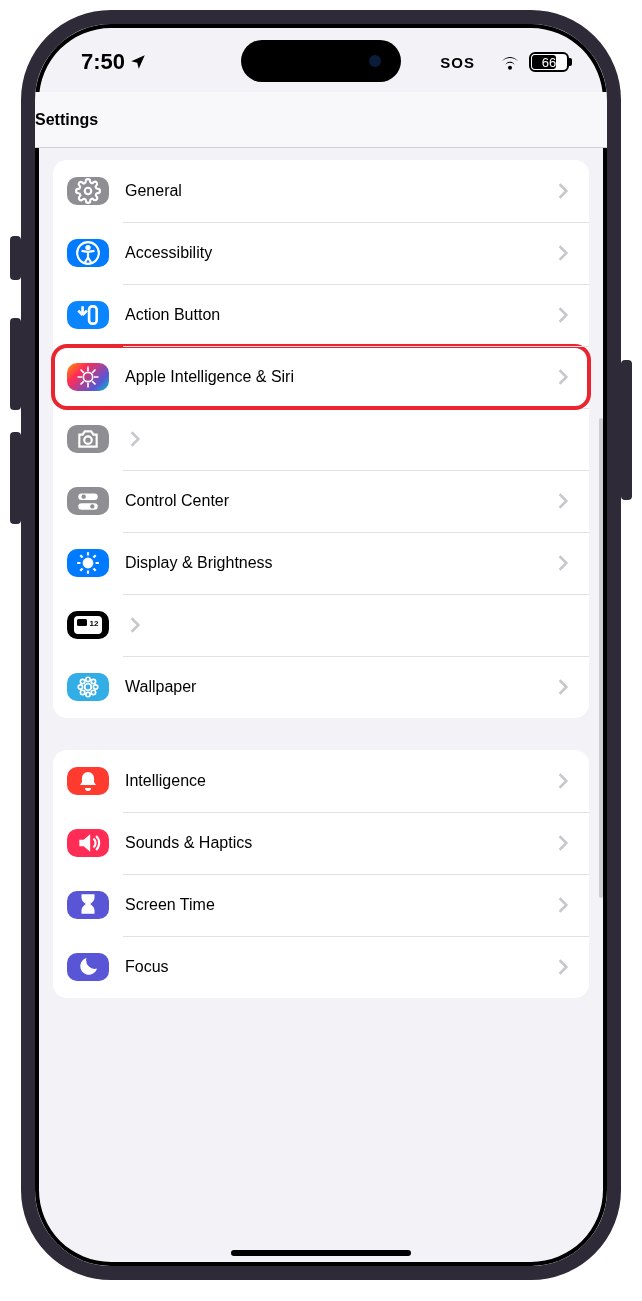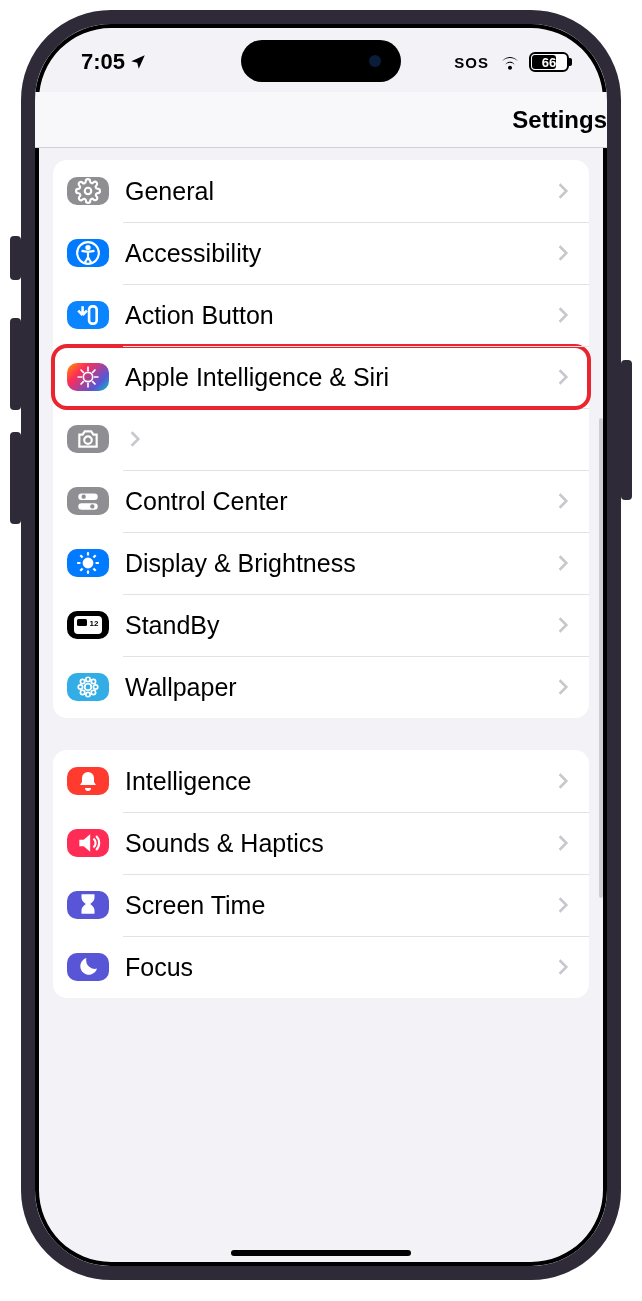--- a/index.html
+++ b/index.html
@@ -48,21 +48,21 @@
       display:flex;
       align-items:center;
       justify-content:space-between;
       padding:8px 38px 0 46px;
       font-weight:600;
       font-size:22px;
       z-index:15;
     }
     .status-left { display:flex; align-items:center; gap:4px; }
     .status-right { display:flex; align-items:center; gap:8px; }
-    .sustxt{font-size:15px;font-weight:700;letter-spacing:1px;margin-right:2px;}
+    .sustxt{font-size:15px;font-weight:700;letter-spacing:1px;margin-right:16px;}
     .battery {
       position:relative;
       width:40px; height:20px;
       border:2px solid #000; border-radius:6px;
       display:flex; align-items:center;
       background:#fff;
     }
     .battery::after{
       content:"";
       position:absolute; right:-5px; top:50%; transform:translateY(-50%);
@@ -70,33 +70,33 @@
     }
     .battery-fill{
       position:absolute; left:1px; top:1px; bottom:1px;
       width:66%;
       background:#000; border-radius:3px;
     }
     .battery-num{
       position:relative;
       color:#fff;
       font-size:13px;
-      font-weight:700;
+      font-weight:400;
       width:100%;
       text-align:center;
       mix-blend-mode:difference;
     }
 
     
     .navbar {
       height:56px;
       display:flex;
       align-items:center;
-      justify-content:flex-end;
-      font-size:24px;
+      justify-content:flex-start;
+      font-size:16px;
       font-weight:700;
       border-bottom:1px solid #d0d0d4;
       background:#f8f8fa;
     }
 
     
     .content {
       padding:12px 18px 0 18px;
       position:relative;
       height:calc(100% - 68px - 56px);
@@ -145,21 +145,21 @@
     .bg-black    { background:#000; }
     .bg-cyan     { background:#32ade6; }
     .bg-red      { background:#ff3b30; }
     .bg-pink     { background:#ff2d55; }
     .bg-violet   { background:#5856d6; }
     .bg-intel    {
       background:linear-gradient(135deg,#ff9500 0%,#ff2d55 30%,#5856d6 75%,#00c7be 100%);
     }
 
     .label {
-      font-size:25px;
+      font-size:16px;
       font-weight:400;
       flex:1;
       color:#000;
       white-space:nowrap;
       overflow:hidden;
       text-overflow:ellipsis;
     }
     .chevron {
       flex:0 0 20px;
       color:#c7c7cc;
@@ -197,21 +197,21 @@
 <div class="side-btn" style="left:10px;top:318px;width:11px;height:92px;"></div>
 <div class="side-btn" style="left:10px;top:432px;width:11px;height:92px;"></div>
 <div class="side-btn" style="right:10px;top:360px;width:11px;height:140px;"></div>
 
 <div class="frame">
 
   <div class="island"></div>
 
   <div class="statusbar">
     <div class="status-left">
-      <span>7:05</span>
+      <span>7:50</span>
       <svg width="18" height="18" viewBox="0 0 24 24" fill="#000">
         <path d="M3 11l18-8-8 18-2-8-8-2z"></path>
       </svg>
     </div>
     <div class="status-right">
       <span class="sustxt">SOS</span>
       <svg width="22" height="18" viewBox="0 0 24 20" fill="#000">
         <path d="M12 18.5c1.2 0 2.2-1 2.2-2.2s-1-2.2-2.2-2.2-2.2 1-2.2 2.2 1 2.2 2.2 2.2zm-5.5-5.5l1.8-1.8c2-1.9 5.4-1.9 7.4 0l1.8 1.8c-3-3-8-3-11 0zm-3.6-3.7l1.8-1.8c4-3.9 10.6-3.9 14.6 0l1.8 1.8c-5-5-13.2-5-18.2 0z"></path>
       </svg>
       <div class="battery">
@@ -327,21 +327,20 @@
 
 
       <div class="row">
         <div class="icon bg-black">
           <svg width="30" height="22" viewBox="0 0 30 20" fill="none">
               <rect x="1" y="1" width="28" height="18" rx="4" fill="#fff"></rect>
               <rect x="4" y="4" width="10" height="7" rx="1.5" fill="#000"></rect>
               <text x="21" y="11" font-size="8" font-weight="700" fill="#000" text-anchor="middle">12</text>
             </svg>
         </div>
-        <span class="label">StandBy</span>
         <svg class="chevron" width="12" height="18" viewBox="0 0 10 16" fill="none" stroke="currentColor" stroke-width="2.2">
             <path d="M2 2l6 6-6 6"></path>
           </svg>
       </div>
 
       <div class="row">
         <div class="icon bg-cyan">
           <svg width="26" height="26" viewBox="0 0 24 24" fill="none" stroke="#fff" stroke-width="1.6">
               <circle cx="12" cy="12" r="3"></circle>
               <circle cx="12" cy="5" r="2"></circle>

